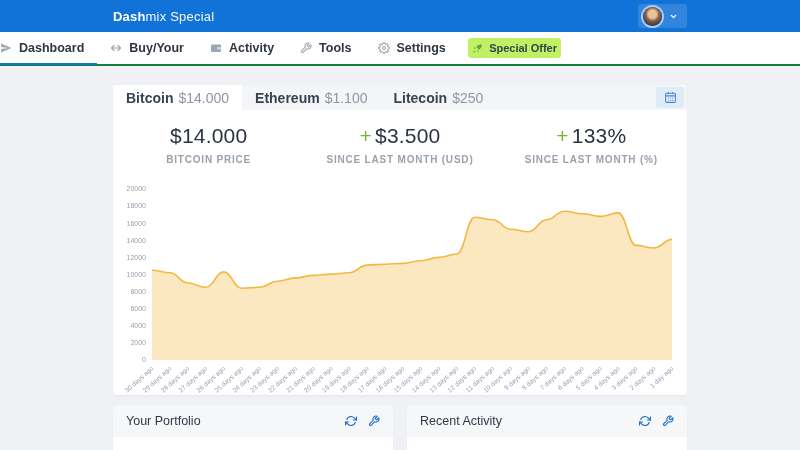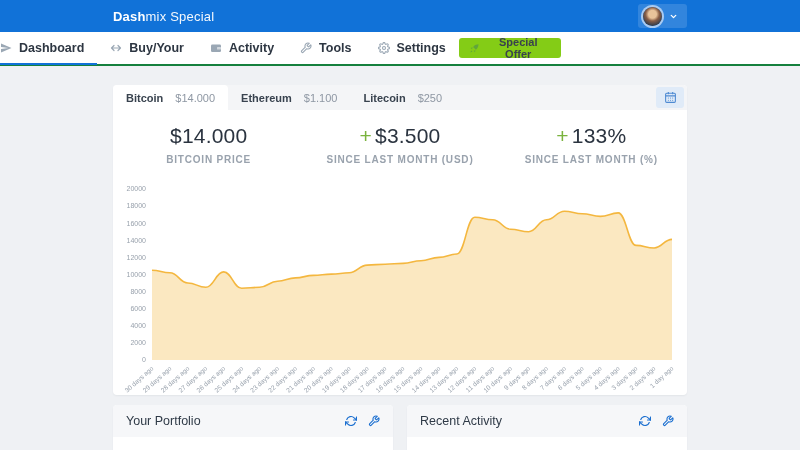--- a/index.html
+++ b/index.html
@@ -21,31 +21,31 @@
   .user-btn svg { color:#fff; }
 
   
   .mainnav { height:34px; background:#fff; border-bottom:2px solid #15803d; }
   .nav-inner { height:100%; display:flex; align-items:stretch; margin-left:-13px; }
   .nav-item { display:flex; align-items:center; gap:7px; padding:0 13px; position:relative;
     text-decoration:none; font-size:12.5px; font-weight:700; color:#2d3642; cursor:pointer; }
   .nav-item .nicon { color:#9aa7b4; }
   .nav-item.active::after { content:""; position:absolute; left:0; right:0; bottom:-1px; height:2px; background:#1172d8; }
   .offer-btn { margin-left:auto; align-self:center; display:flex; align-items:center; gap:6px;
-    background:#84cc16; border:none; border-radius:3px; height:20px; padding:0 10px;
+    background:#bef264; border:none; border-radius:3px; height:20px; padding:0 4px;
     font-size:11px; font-weight:700; color:#39424d; cursor:pointer; font-family:inherit; }
   .offer-btn svg { color:#61a53c; }
 
   
   .card { background:#fff; border-radius:4px; box-shadow:0 1px 2px rgba(40,50,60,.06); }
   .main-card { margin-top:19px; }
 
   
   .tabbar { height:25px; background:#f4f5f7; border-radius:4px 4px 0 0; display:flex; position:relative; }
-  .tab { display:flex; align-items:center; gap:12px; padding:0 13px; font-size:11px; cursor:pointer;
+  .tab { display:flex; align-items:center; gap:5px; padding:0 13px; font-size:14px; cursor:pointer;
     color:#39434f; font-weight:700;justify-content:space-between; }
   .tab .price { color:#8e97a3; font-weight:400; }
   .tab.active { background:#fff; border-radius:4px 4px 0 0; }
   .cal-btn { position:absolute; right:3px; top:2px; height:21px; width:28px; border:none; border-radius:3px;
     background:#e0ebf8; color:#4e8ad2; display:flex; align-items:center; justify-content:center; cursor:pointer; }
 
   
   .stats { display:flex; padding:14px 0 15px; }
   .stat { flex:1; text-align:center; }
   .stat .value { font-size:21px; color:#2b3440; letter-spacing:.2px; }

